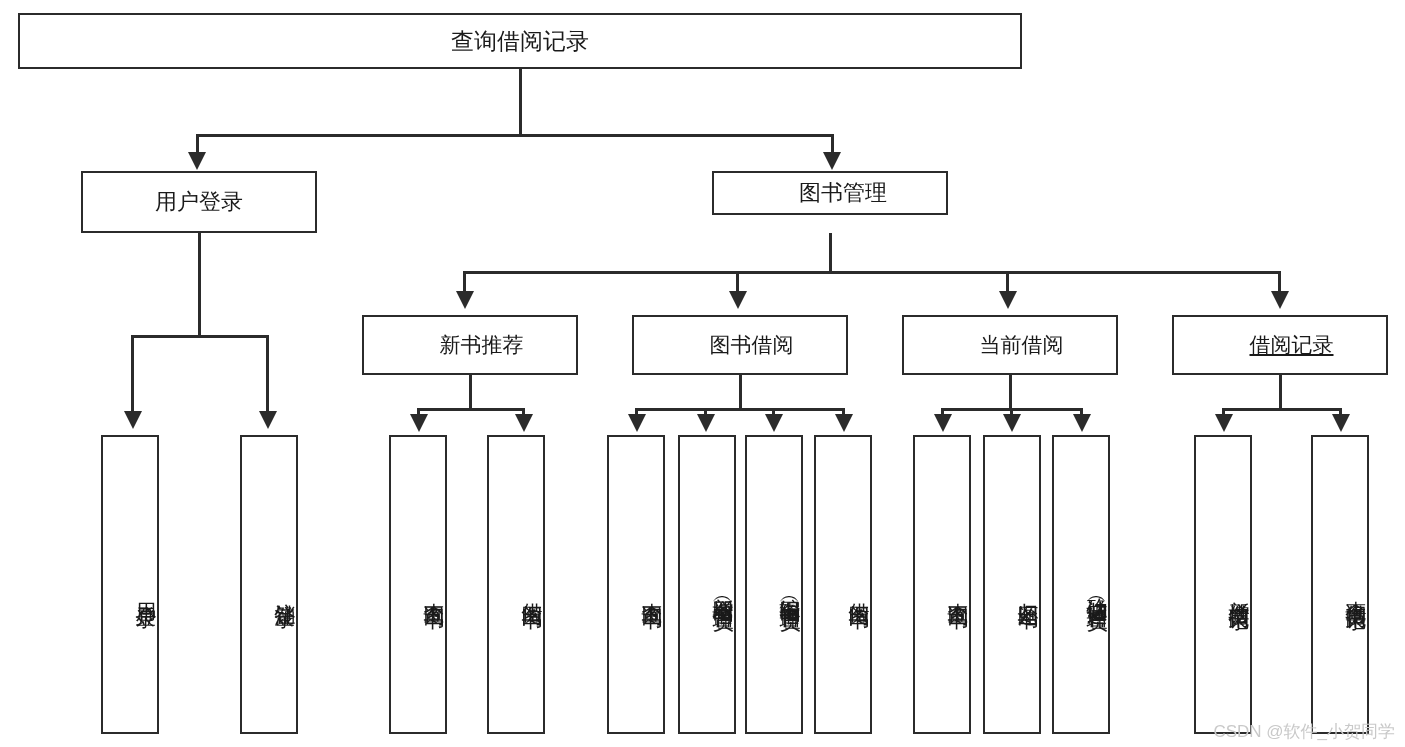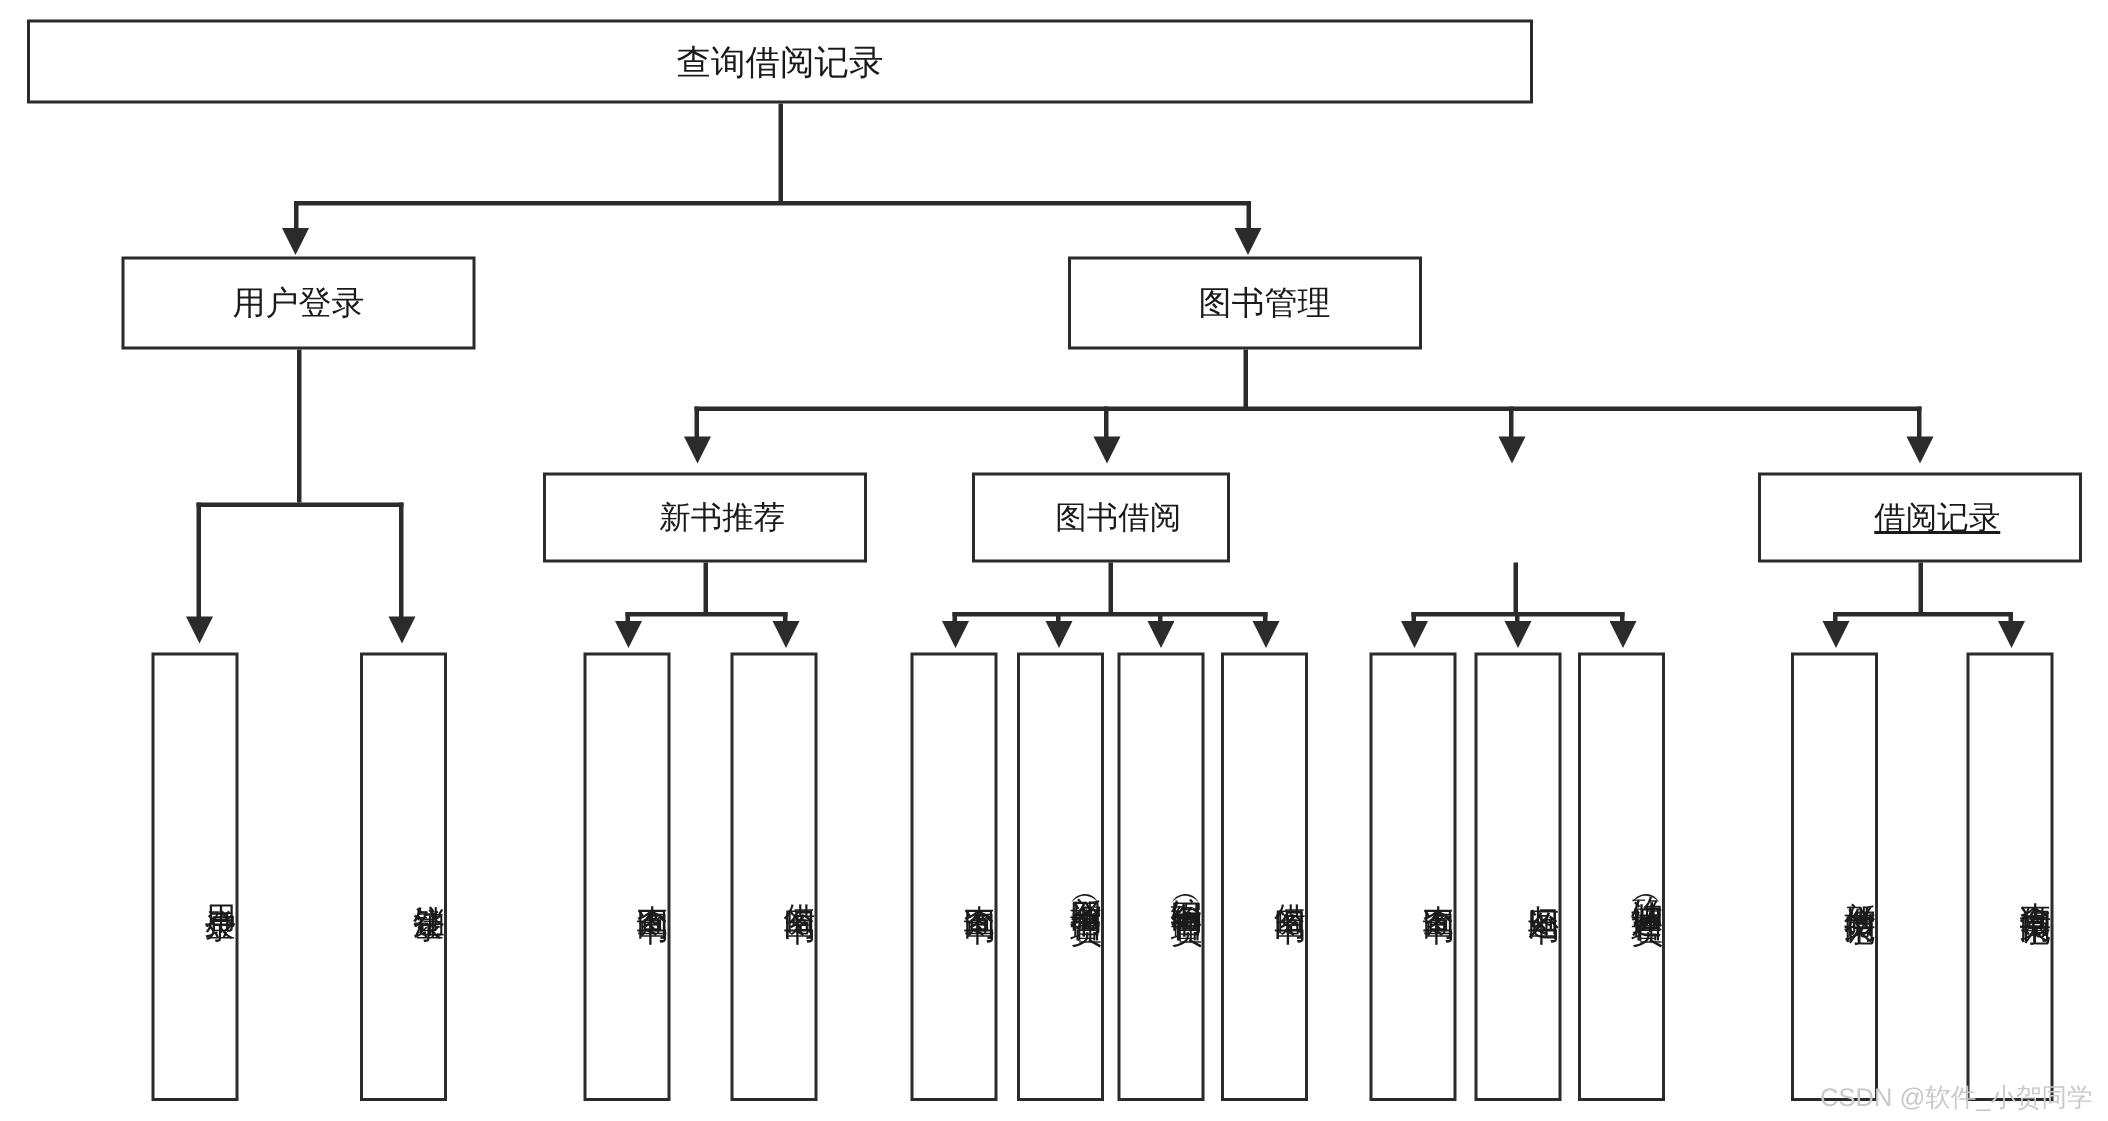--- a/index.html
+++ b/index.html
@@ -98,21 +98,21 @@
 
   <div class="vline" style="left:196px; top:134px; width:3px; height:20px;"></div>
   <div class="arrow" style="left:188px; top:152px;"></div>
   <div class="vline" style="left:831px; top:134px; width:3px; height:20px;"></div>
   <div class="arrow" style="left:823px; top:152px;"></div>
 
   <div class="node lvl2" style="left:81px; top:171px; width:236px; height:62px;">
     <span class="label">用户登录</span>
   </div>
 
-  <div class="node lvl2" style="left:712px; top:171px; width:236px; height:62px;padding-left:26px;">
+  <div class="node lvl2" style="left:712px; top:171px; width:236px; height:44px;padding-left:26px;">
     <span class="label">图书管理</span>
   </div>
 
   <div class="vline" style="left:198px; top:233px; width:3px; height:102px;"></div>
   <div class="hline" style="left:131px; top:335px; width:138px; height:3px;"></div>
   <div class="vline" style="left:131px; top:335px; width:3px; height:78px;"></div>
   <div class="arrow" style="left:124px; top:411px;"></div>
   <div class="vline" style="left:266px; top:335px; width:3px; height:78px;"></div>
   <div class="arrow" style="left:259px; top:411px;"></div>
 
@@ -123,22 +123,25 @@
   <div class="vline" style="left:736px; top:271px; width:3px; height:22px;"></div>
   <div class="arrow" style="left:729px; top:291px;"></div>
   <div class="vline" style="left:1006px; top:271px; width:3px; height:22px;"></div>
   <div class="arrow" style="left:999px; top:291px;"></div>
   <div class="vline" style="left:1278px; top:271px; width:3px; height:22px;"></div>
   <div class="arrow" style="left:1271px; top:291px;"></div>
 
   <div class="node lvl3" style="left:362px; top:315px; width:216px; height:60px;">
     <span class="label">新书推荐</span>
   </div>
-  <div class="node lvl3" style="left:648px; top:315px; width:172px; height:60px;">
+  <div class="node lvl3" style="left:632px; top:315px; width:216px; height:60px;">
     <span class="label">图书借阅</span>
+  </div>
+  <div class="node lvl3" style="left:902px; top:315px; width:216px; height:60px;">
+    <span class="label">当前借阅</span>
   </div>
   <div class="node lvl3" style="left:1172px; top:315px; width:216px; height:60px;text-decoration:underline;">
     <span class="label">借阅记录</span>
   </div>
 
   <div class="vline" style="left:469px; top:375px; width:3px; height:35px;"></div>
   <div class="hline" style="left:417px; top:408px; width:108px; height:3px;"></div>
   <div class="vline" style="left:417px; top:408px; width:3px; height:8px;"></div>
   <div class="arrow" style="left:410px; top:414px;"></div>
   <div class="vline" style="left:522px; top:408px; width:3px; height:8px;"></div>

